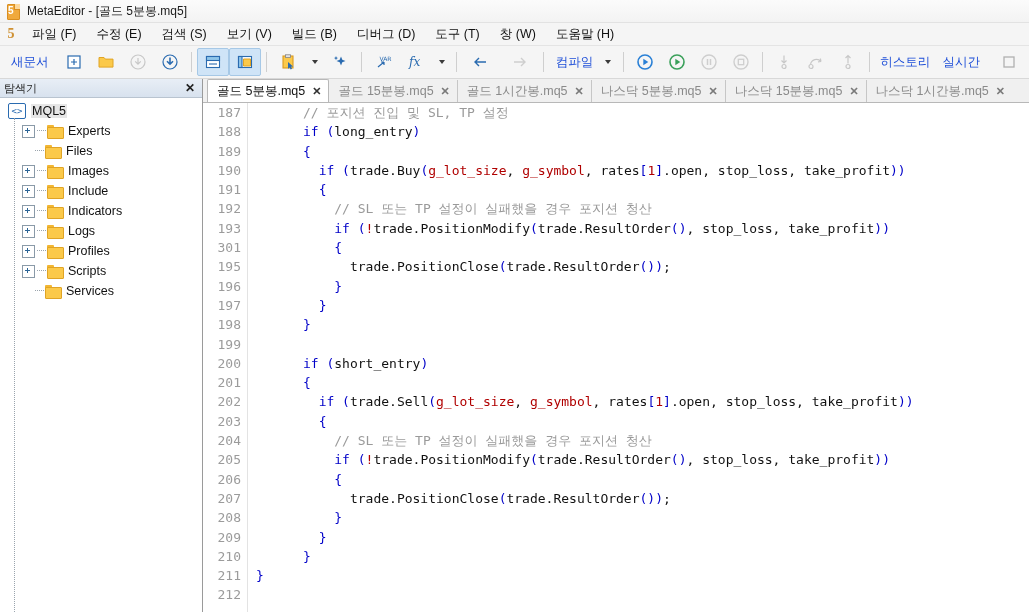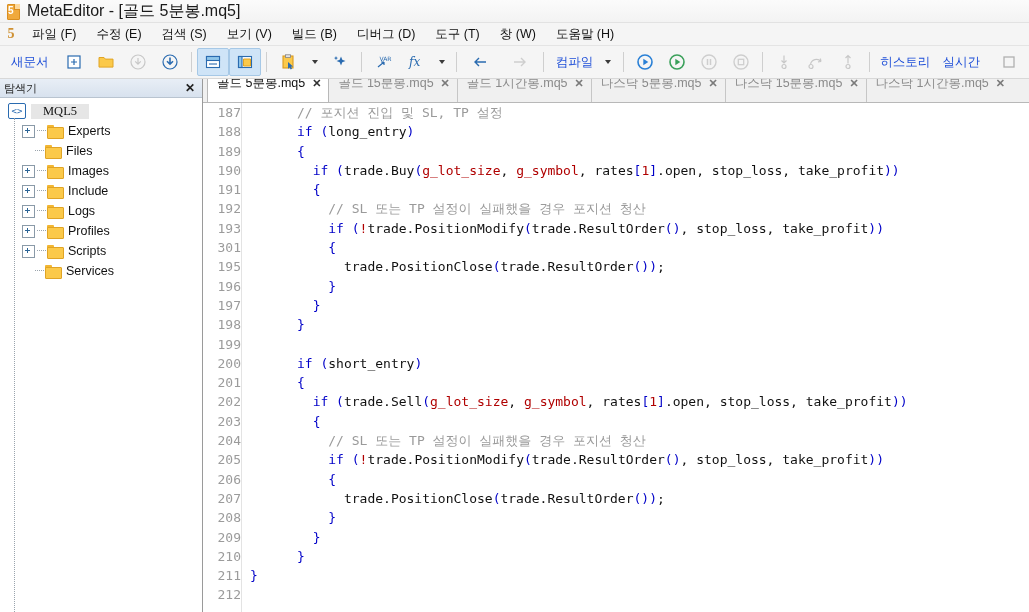--- a/index.html
+++ b/index.html
@@ -45,21 +45,21 @@
     border-left: 1px solid #d98e20;
     border-bottom: 1px solid #d98e20;
   }
   .app-icon .num {
     position: absolute; left: 3px; top: 0px;
     font-size: 10px; font-weight: bold; color: #ffffff;
     font-family: "Liberation Sans", sans-serif;
     line-height: 15px;
   }
   .title-text {
-    font-size: 16px;
+    font-size: 12px;
     color: #1a1a1a;
     white-space: nowrap;
   }
 
   
   .menubar {
     height: 22px;
     background: #f5f5f5;
     border-bottom: 1px solid #e4e4e4;
     display: flex; align-items: center;
@@ -224,22 +224,21 @@
     flex: 0 0 auto;
     display: flex; align-items: center; justify-content: center;
     font-size: 9px; color: #2a6bb0;
     font-family: "DejaVu Sans Mono", monospace;
     line-height: 1;
     background: #ffffff;
   }
   .nav-label { color: #111; }
   .nav-row.selected .nav-label {
     background: #e6e6e6;
-    padding: 0 12px;
-    font-family: Liberation Serif, serif;
+    padding: 0 1px;
   }
 
   
   .editor {
     flex: 1 1 auto;
     display: flex; flex-direction: column;
     min-width: 0; min-height: 0;
     background: #ffffff;
   }
   .tabstrip {
@@ -247,21 +246,21 @@
     background: #f0f0f0;
     border-bottom: 1px solid #b8b8b8;
     display: flex; align-items: flex-end;
     padding-left: 4px;
     flex: 0 0 auto;
     overflow: hidden;
   }
   .tab {
     height: 22px;
     display: flex; align-items: center;
-    padding: 0 7px 8px 9px;
+    padding: 0 7px 0 9px;
     font-size: 12.5px;
     color: #8a8a8a;
     white-space: nowrap;
     border-right: 1px solid #c6c6c6;
     cursor: default;
     background: transparent;
   }
   .tab.active {
     color: #111111;
     background: #ffffff;
@@ -287,20 +286,21 @@
     background: #ffffff;
     font-family: "DejaVu Sans Mono", monospace;
     font-size: 13px;
     line-height: 19.3px;
   }
   .gutter {
     flex: 0 0 auto;
     width: 34px;
     padding-left: 4px;
     text-align: right;
+    padding-right: 6px;
     color: #9b9b9b;
     background: #ffffff;
     border-right: 1px solid #e3e3e3;
     user-select: none;
   }
   .gutter div { height: 19.3px; }
   .codelines {
     flex: 1 1 auto;
     padding-left: 8px;
     white-space: pre;
@@ -583,20 +583,29 @@
         <div class="nav-row">
           <span class="expander"></span>
           <span class="dots"></span>
           <span class="folder">
               <span class="tab-top"></span>
               <span class="bodyf"></span>
             </span>
           <span class="nav-label">Include</span>
         </div>
 
+        <div class="nav-row">
+          <span class="expander"></span>
+          <span class="dots"></span>
+          <span class="folder">
+              <span class="tab-top"></span>
+              <span class="bodyf"></span>
+            </span>
+          <span class="nav-label">Indicators</span>
+        </div>
 
 
         <div class="nav-row">
           <span class="expander"></span>
           <span class="dots"></span>
           <span class="folder">
               <span class="tab-top"></span>
               <span class="bodyf"></span>
             </span>
           <span class="nav-label">Logs</span>

